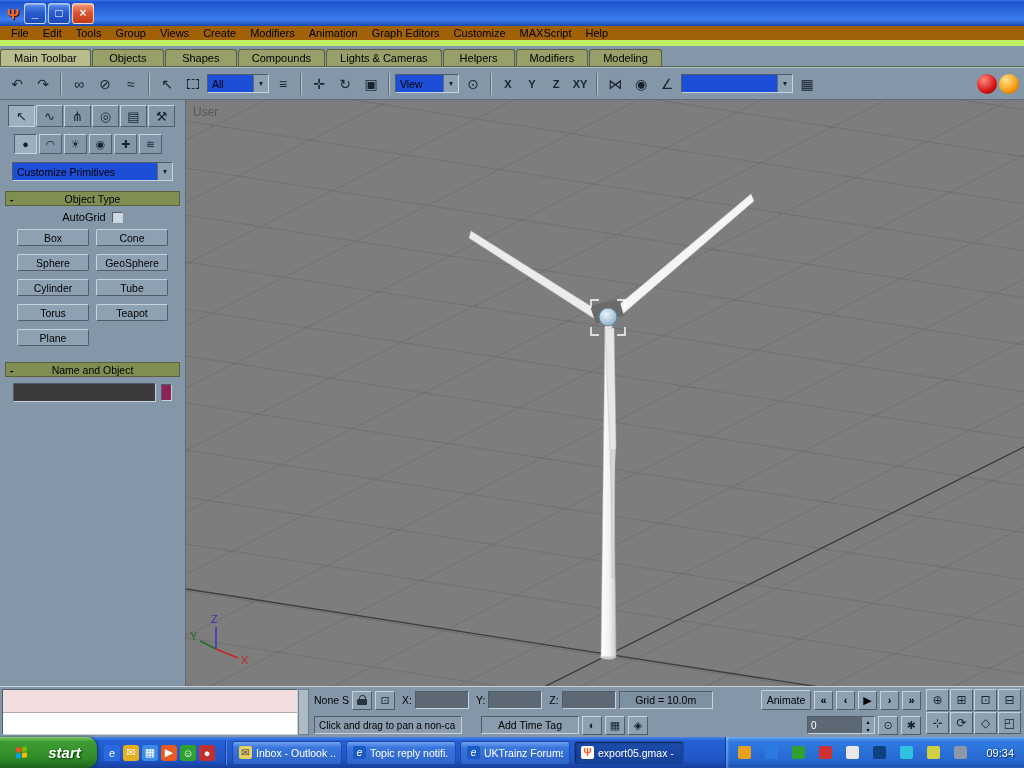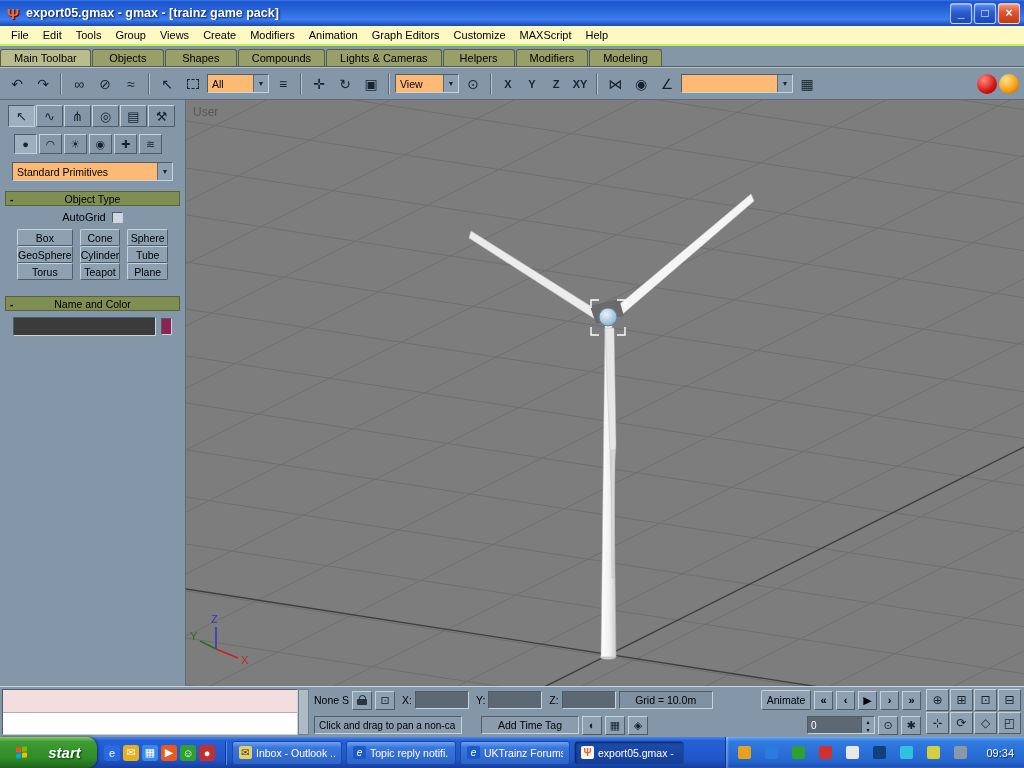--- a/index.html
+++ b/index.html
@@ -14,39 +14,39 @@
   .titlebar .app-icon { width:18px; height:18px; display:flex; align-items:center; justify-content:center;
     color:#ff6a1a; font-weight:bold; font-size:15px; text-shadow:1px 1px 1px #400; }
   .titlebar .title-text { margin-left:4px; font-size:12.5px; font-weight:bold; text-shadow:1px 1px 2px #00124a; flex:1;
     white-space:nowrap; overflow:hidden; }
   .winbtn { width:22px; height:21px; margin-left:2px; border-radius:3px; border:1px solid rgba(255,255,255,.65);
     display:flex; align-items:center; justify-content:center; color:#fff; font-weight:bold; font-size:12px;
     background:linear-gradient(180deg,#5a8ef0,#2a5cd0 45%,#1b48b8); box-shadow:inset 0 1px 1px rgba(255,255,255,.4); cursor:pointer; }
   .winbtn.close { background:linear-gradient(180deg,#f09a78,#dd5530 45%,#c03a18); }
 
   
-  .menubar { height:20px; display:flex; align-items:center; padding-left:4px; background:#fef9c3;
-    border-bottom:2px solid #bef264; }
+  .menubar { height:20px; display:flex; align-items:center; padding-left:4px; background:#a16207;
+    border-bottom:6px solid #bef264; }
   .menu-item { padding:2px 7px; cursor:pointer; }
 
   
   .tabrow { height:21px; display:flex; align-items:flex-end; padding-left:0; background:#8497a9;
     border-bottom:1px solid #55624e; }
   .tab { padding:2px 13px 2px 13px; margin-right:1px; min-width:72px; text-align:center;
     background:#999f68; border:1px solid #5a6138; border-bottom:none; border-radius:3px 3px 0 0; cursor:pointer;
     white-space:nowrap; }
   .tab.active { background:#b9bd8e; font-weight:normal; }
 
   
   .toolbar { height:33px; display:flex; align-items:center; gap:2px; padding:0 5px; background:#8497a9;
     border-top:1px solid #aebecb; border-bottom:1px solid #5c6b78; }
   .tbtn { width:24px; height:24px; display:flex; align-items:center; justify-content:center;
     color:#17232e; font-size:14px; cursor:pointer; border:1px solid transparent; }
   .tsep { width:2px; height:22px; margin:0 3px; border-left:1px solid #5c6b78; border-right:1px solid #b4c2ce; }
-  .combo { height:19px; background:#fdba74; border:1px solid; border-color:#4f5d69 #c6d2dc #c6d2dc #4f5d69;
+  .combo { height:19px; background:#1d4ed8; border:1px solid; border-color:#4f5d69 #c6d2dc #c6d2dc #4f5d69;
     display:flex; align-items:center; cursor:pointer; }
   .combo .combo-text { flex:1; padding:0 4px; font-size:10.5px; white-space:nowrap; overflow:hidden; }
   .combo .combo-btn { width:15px; height:100%; background:#8da1b3; border-left:1px solid #5c6b78;
     display:flex; align-items:center; justify-content:center; font-size:7px; color:#1a2430; }
   .region-box { width:12px; height:10px; border:1px dashed #17232e; }
   .axisbtn { width:22px; height:22px; display:flex; align-items:center; justify-content:center;
     font-weight:bold; font-size:11px; color:#17232e; border:1px solid transparent; cursor:pointer; }
   .ball { width:20px; height:20px; border-radius:50%; cursor:pointer; }
   .ball.red { background:radial-gradient(circle at 35% 30%,#ff8a7a,#d41414 60%,#7a0606); }
   .ball.orange { background:radial-gradient(circle at 35% 30%,#ffe28a,#f59a10 60%,#9a5a02); }
@@ -65,21 +65,21 @@
     border:1px solid; border-color:#c6d2dc #4f5d69 #4f5d69 #c6d2dc; background:#8497a9; cursor:pointer; }
   .cbtn.active { background:#9db0c0; border-color:#4f5d69 #c6d2dc #c6d2dc #4f5d69; }
   .primcombo { margin:8px 12px 0 12px; }
   .rollout { margin:10px 5px 0 5px; }
   .rollhead { height:15px; background:#7f8f53; border:1px solid #5a6138; display:flex; align-items:center;
     font-size:10.5px; cursor:pointer; position:relative; }
   .rollhead .collapse { position:absolute; left:4px; font-weight:bold; }
   .rollhead .rtitle { flex:1; text-align:center; }
   .autogrid-row { display:flex; align-items:center; justify-content:center; gap:6px; margin:5px 0 4px 0; }
   .checkbox { width:11px; height:11px; background:#cfd8e0; border:1px solid; border-color:#4f5d69 #c6d2dc #c6d2dc #4f5d69; cursor:pointer; }
-  .objgrid { display:grid; grid-template-columns:1fr 1fr 1fr; gap:0 7px; padding:2px 12px 6px 12px; }
+  .objgrid { display:grid; grid-template-columns:1fr 1fr; gap:8px 7px; padding:2px 12px 6px 12px; }
   .objbtn { height:17px; display:flex; align-items:center; justify-content:center; font-size:10.5px;
     background:#8da1b3; border:1px solid; border-color:#c6d2dc #4f5d69 #4f5d69 #c6d2dc; border-radius:2px; cursor:pointer; }
   .namerow { display:flex; align-items:center; gap:5px; padding:6px 8px; }
   .nameinput { flex:1; height:19px; background:#3b3b3b; color:#fff; border:1px solid; font-size:10.5px; padding:0 3px;
     border-color:#4f5d69 #c6d2dc #c6d2dc #4f5d69; }
   .swatch { width:17px; height:17px; border:1px solid; border-color:#4f5d69 #c6d2dc #c6d2dc #4f5d69; cursor:pointer; }
 
   
   .viewport { flex:1; position:relative; background:#7d7d7d; overflow:hidden; cursor:crosshair; }
   .viewport-label { position:absolute; left:7px; top:5px; color:#585858; font-size:12px; }
@@ -151,21 +151,20 @@
   .tray-icon { width:13px; height:13px; border-radius:2px; cursor:pointer; }
   .clock { color:#fff; font-size:11px; margin-left:5px; text-shadow:1px 1px 1px #0a2a6a; }
 </style>
 </head>
 <body>
 
 <div class="window">
 
   <div class="titlebar">
     <span class="app-icon">Ψ</span>
-    <span class="title-text">export05.gmax - gmax - [trainz game pack]</span>
     <span class="winbtn">_</span>
     <span class="winbtn">□</span>
     <span class="winbtn close">×</span>
   </div>
 
   <div class="menubar">
     <span class="menu-item">File</span>
     <span class="menu-item">Edit</span>
     <span class="menu-item">Tools</span>
     <span class="menu-item">Group</span>
@@ -249,21 +248,21 @@
       </div>
       <div class="catrow">
         <span class="cbtn active">●</span>
         <span class="cbtn">◠</span>
         <span class="cbtn">☀</span>
         <span class="cbtn">◉</span>
         <span class="cbtn">✚</span>
         <span class="cbtn">≋</span>
       </div>
       <div class="combo primcombo">
-        <span class="combo-text">Standard Primitives</span>
+        <span class="combo-text">Customize Primitives</span>
         <span class="combo-btn">▼</span>
       </div>
 
       <div class="rollout">
         <div class="rollhead">
           <span class="collapse">-</span>
           <span class="rtitle">Object Type</span>
         </div>
         <div class="autogrid-row">
           <span>AutoGrid</span>
@@ -278,21 +277,21 @@
           <span class="objbtn">Tube</span>
           <span class="objbtn">Torus</span>
           <span class="objbtn">Teapot</span>
           <span class="objbtn">Plane</span>
         </div>
       </div>
 
       <div class="rollout">
         <div class="rollhead">
           <span class="collapse">-</span>
-          <span class="rtitle">Name and Color</span>
+          <span class="rtitle">Name and Object</span>
         </div>
         <div class="namerow">
           <input class="nameinput" value="" style="">
           <span class="swatch" style="background: rgb(142, 34, 85);"></span>
         </div>
       </div>
     </div>
 
     <div class="viewport">
       <svg width="838" height="586" viewBox="0 0 838 586">

